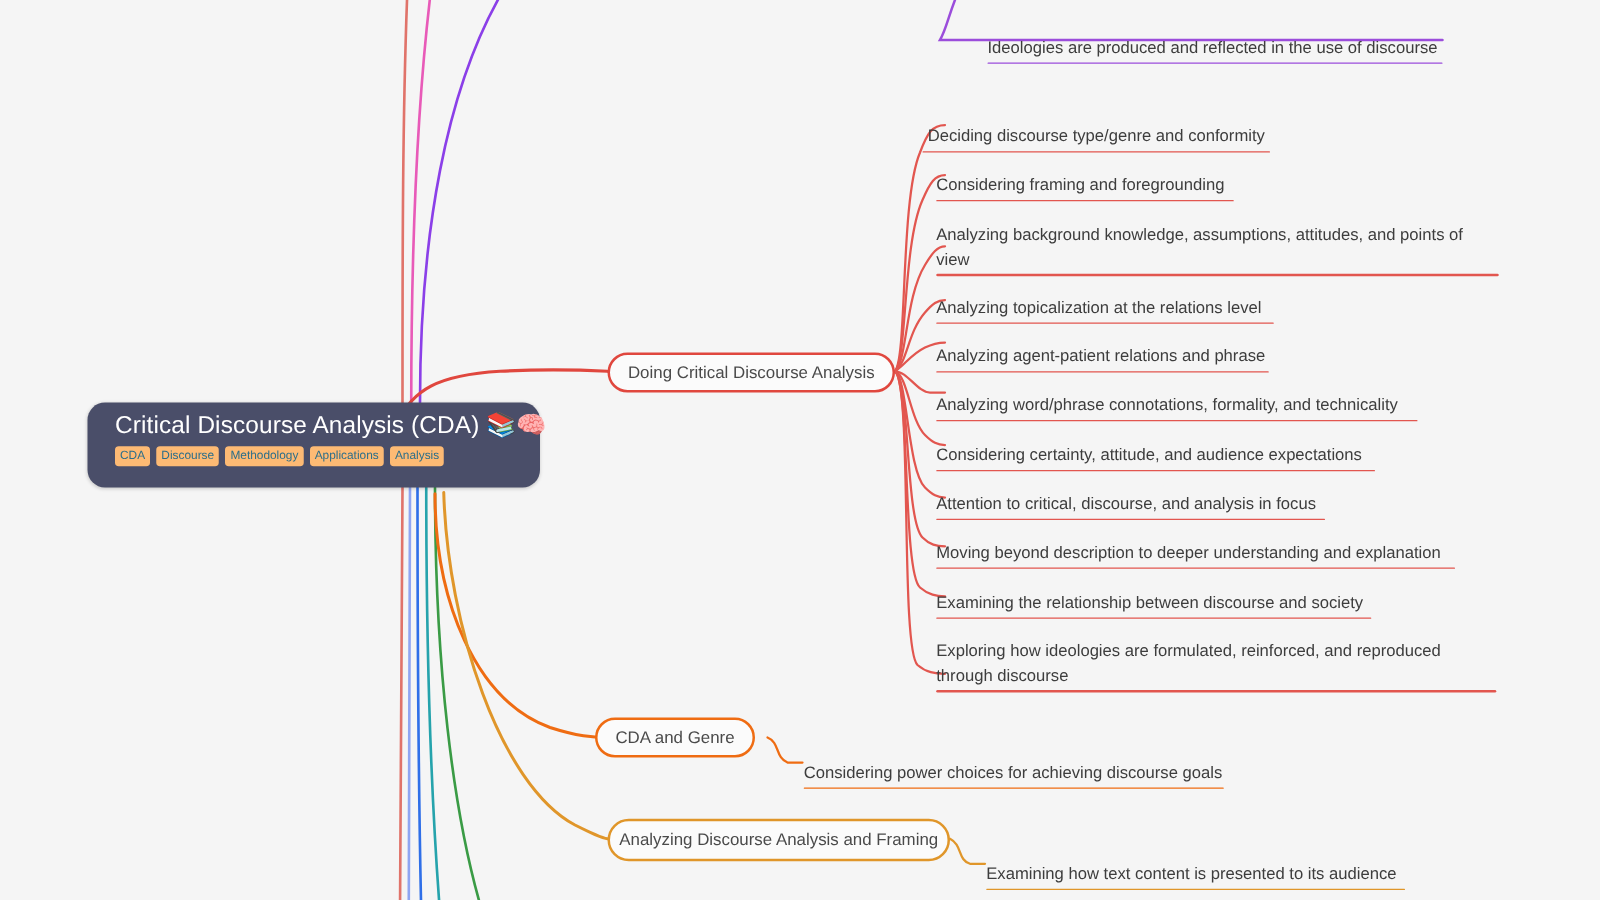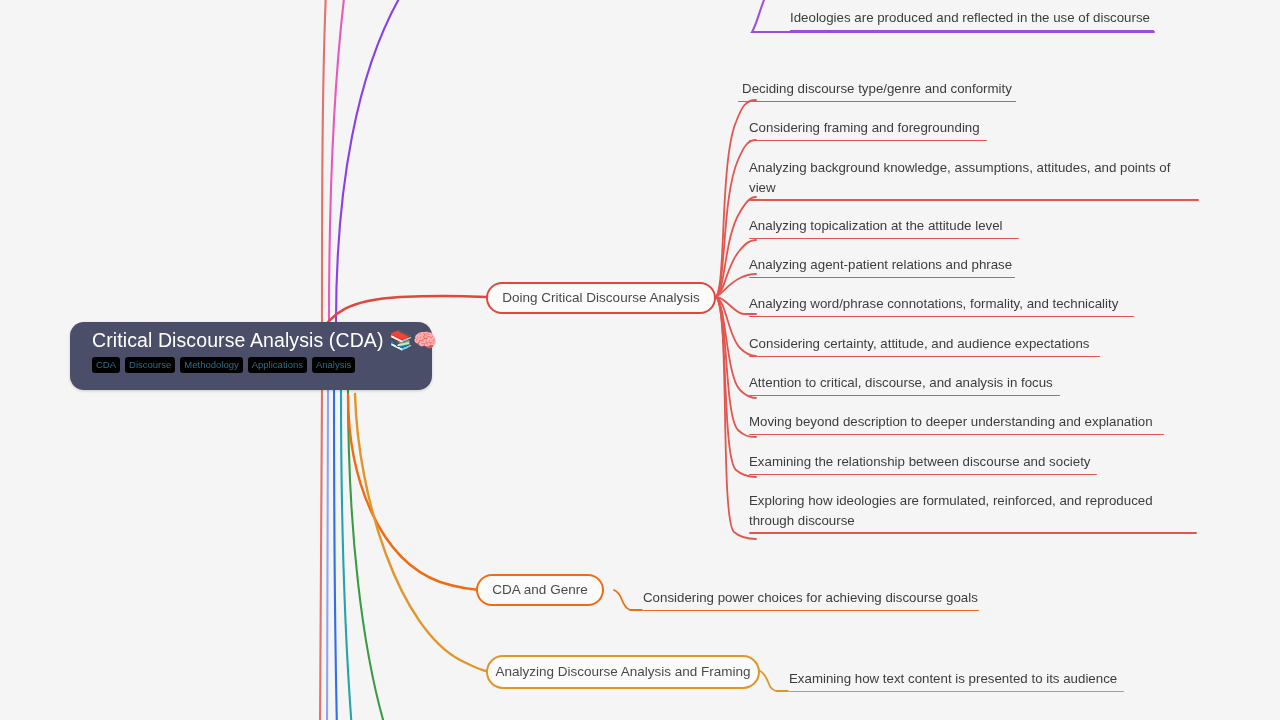--- a/index.html
+++ b/index.html
@@ -39,21 +39,21 @@
     letter-spacing: .1px;
     line-height: 24px;
     white-space: nowrap;
   }
   .root-tags {
     display: flex;
     gap: 5px;
     margin-top: 5px;
   }
   .tag {
-    background: #000000;
+    background: #fdba74;
     color: #2c6e8a;
     font-size: 9.5px;
     line-height: 12px;
     padding: 2px 4px 2px 4px;
     border-radius: 3px;
     white-space: nowrap;
     font-family: "Liberation Sans", sans-serif;
   }
 
   
@@ -76,21 +76,21 @@
   .pill.amber  { border-color: #e0962a; }
 
   
   .leaf {
     position: absolute;
     color: #3d3d3d;
     font-size: 13.3px;
     line-height: 19.5px;
     z-index: 3;
   }
-  .leaf .txt { display: inline-block; }
+  .leaf .txt { display: inline-block; margin-top: 20px; }
   .leaf .rule {
     height: 1.6px;
     background: #e2564f;
     margin-top: 2px;
     border-radius: 1px;
   }
   .leaf.purple .rule { background: #9b4ddb; }
   .leaf.orange .rule { background: #ef6c12; }
   .leaf.amber  .rule { background: #e0962a; }
 </style>
@@ -170,21 +170,21 @@
     <span class="txt">Considering framing and foregrounding</span>
     <div class="rule" style="width:238px;"></div>
   </div>
 
   <div class="leaf" style="left:749px; top:158px; width:450px;">
     <span class="txt">Analyzing background knowledge, assumptions, attitudes, and points of view</span>
     <div class="rule" style="width:450px;"></div>
   </div>
 
   <div class="leaf" style="left:749px; top:216px; width:270px;">
-    <span class="txt">Analyzing topicalization at the attitude level</span>
+    <span class="txt">Analyzing topicalization at the relations level</span>
     <div class="rule" style="width:270px;"></div>
   </div>
 
   <div class="leaf" style="left:749px; top:255px; width:266px;">
     <span class="txt">Analyzing agent-patient relations and phrase</span>
     <div class="rule" style="width:266px;"></div>
   </div>
 
   <div class="leaf" style="left:749px; top:294px; width:385px;">
     <span class="txt">Analyzing word/phrase connotations, formality, and technicality</span>

